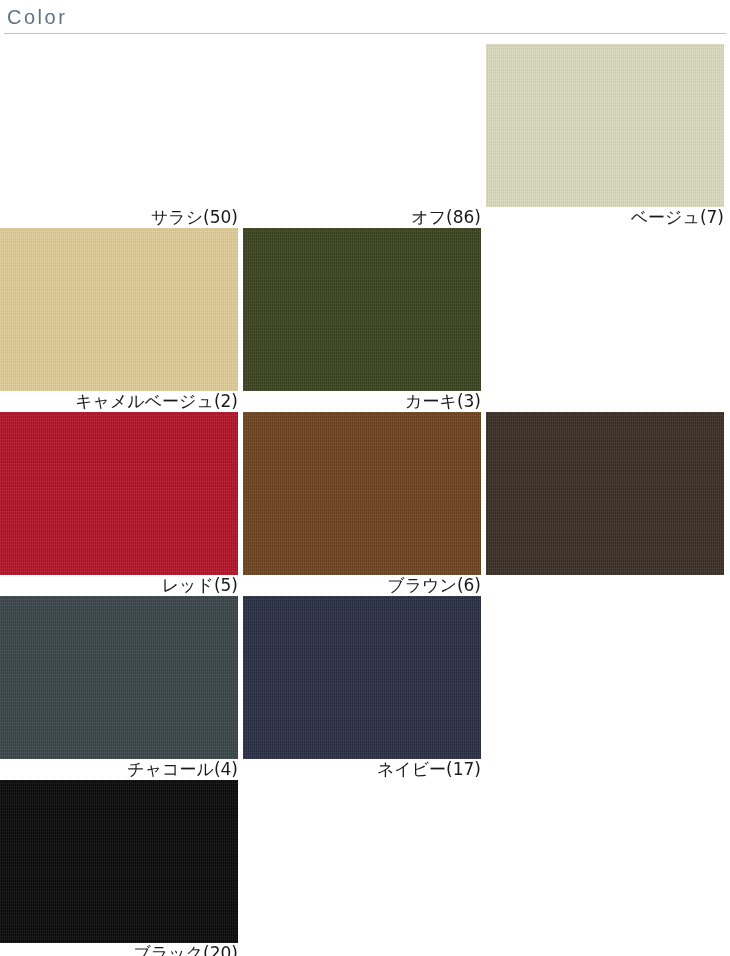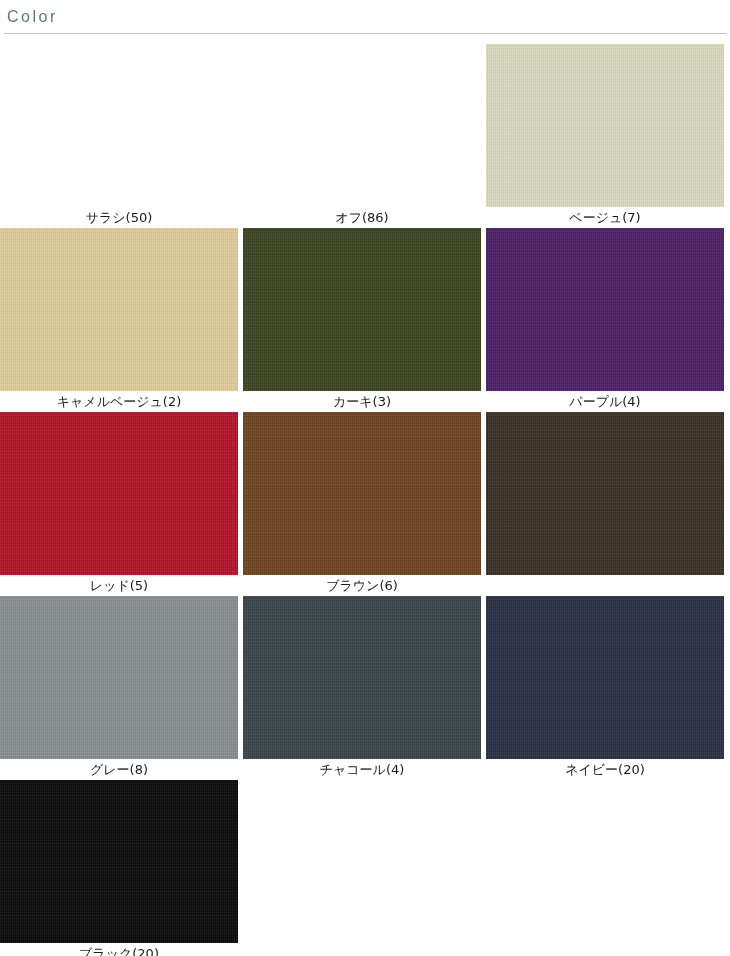--- a/index.html
+++ b/index.html
@@ -26,21 +26,21 @@
     position: absolute;
     left: 0;
     top: 0;
     width: 730px;
     height: 34px;
   }
   .section-title {
     position: absolute;
     left: 7px;
     top: 6px;
-    font-size: 16px;
+    font-size: 20px;
     font-weight: normal;
     letter-spacing: 2.5px;
     color: #5f7480;
     line-height: 22px;
     white-space: nowrap;
   }
   .header-rule {
     position: absolute;
     left: 4px;
     top: 33px;
@@ -93,22 +93,22 @@
         rgba(0,0,0,0.045) 2px),
       repeating-linear-gradient(0deg,
         rgba(255,255,255,0.035) 0px,
         rgba(255,255,255,0.035) 1px,
         rgba(0,0,0,0.03) 1px,
         rgba(0,0,0,0.03) 3px);
     pointer-events: none;
   }
   .caption {
     width: 238px;
-    text-align: center;
-    font-size: 13px;
+    text-align: right;
+    font-size: 17px;
     color: #1a1a1a;
     line-height: 21px;
     height: 21px;
     font-family: "DejaVu Sans", "Liberation Sans", sans-serif;
     white-space: nowrap;
     letter-spacing: 0px;
   }
   .caption.blank {
     color: transparent;
   }
@@ -159,28 +159,20 @@
           </div>
         </div>
         <div class="cell">
           <div class="swatch-wrap">
             <div class="swatch" title="カーキ(3)" style="background: rgb(60, 68, 32);">
               <span class="weave"></span>
             </div>
             <div class="caption">カーキ(3)</div>
           </div>
         </div>
-        <div class="cell">
-          <div class="swatch-wrap">
-            <div class="swatch" title="パープル(4)" style="background: rgb(75, 32, 101);">
-              <span class="weave"></span>
-            </div>
-            <div class="caption">パープル(4)</div>
-          </div>
-        </div>
       </div>
       <div class="grid-row row-3">
         <div class="cell">
           <div class="swatch-wrap">
             <div class="swatch" title="レッド(5)" style="background: rgb(181, 19, 41);">
               <span class="weave"></span>
             </div>
             <div class="caption">レッド(5)</div>
           </div>
         </div>
@@ -196,40 +188,32 @@
           <div class="swatch-wrap">
             <div class="swatch" title="ダークブラウン(7)" style="background: rgb(59, 48, 37);">
               <span class="weave"></span>
             </div>
           </div>
         </div>
       </div>
       <div class="grid-row row-4">
         <div class="cell">
           <div class="swatch-wrap">
-            <div class="swatch" title="グレー(8)" style="background: rgb(136, 143, 142);">
-              <span class="weave"></span>
-            </div>
-            <div class="caption">グレー(8)</div>
-          </div>
-        </div>
-        <div class="cell">
-          <div class="swatch-wrap">
             <div class="swatch" title="チャコール(9)" style="background: rgb(58, 70, 74);">
               <span class="weave"></span>
             </div>
             <div class="caption">チャコール(4)</div>
           </div>
         </div>
         <div class="cell">
           <div class="swatch-wrap">
             <div class="swatch" title="ネイビー(10)" style="background: rgb(43, 47, 69);">
               <span class="weave"></span>
             </div>
-            <div class="caption">ネイビー(20)</div>
+            <div class="caption">ネイビー(17)</div>
           </div>
         </div>
       </div>
       <div class="grid-row row-5">
         <div class="cell">
           <div class="swatch-wrap">
             <div class="swatch" title="ブラック(20)" style="background: rgb(10, 10, 10);">
               <span class="weave"></span>
             </div>
             <div class="caption">ブラック(20)</div>

